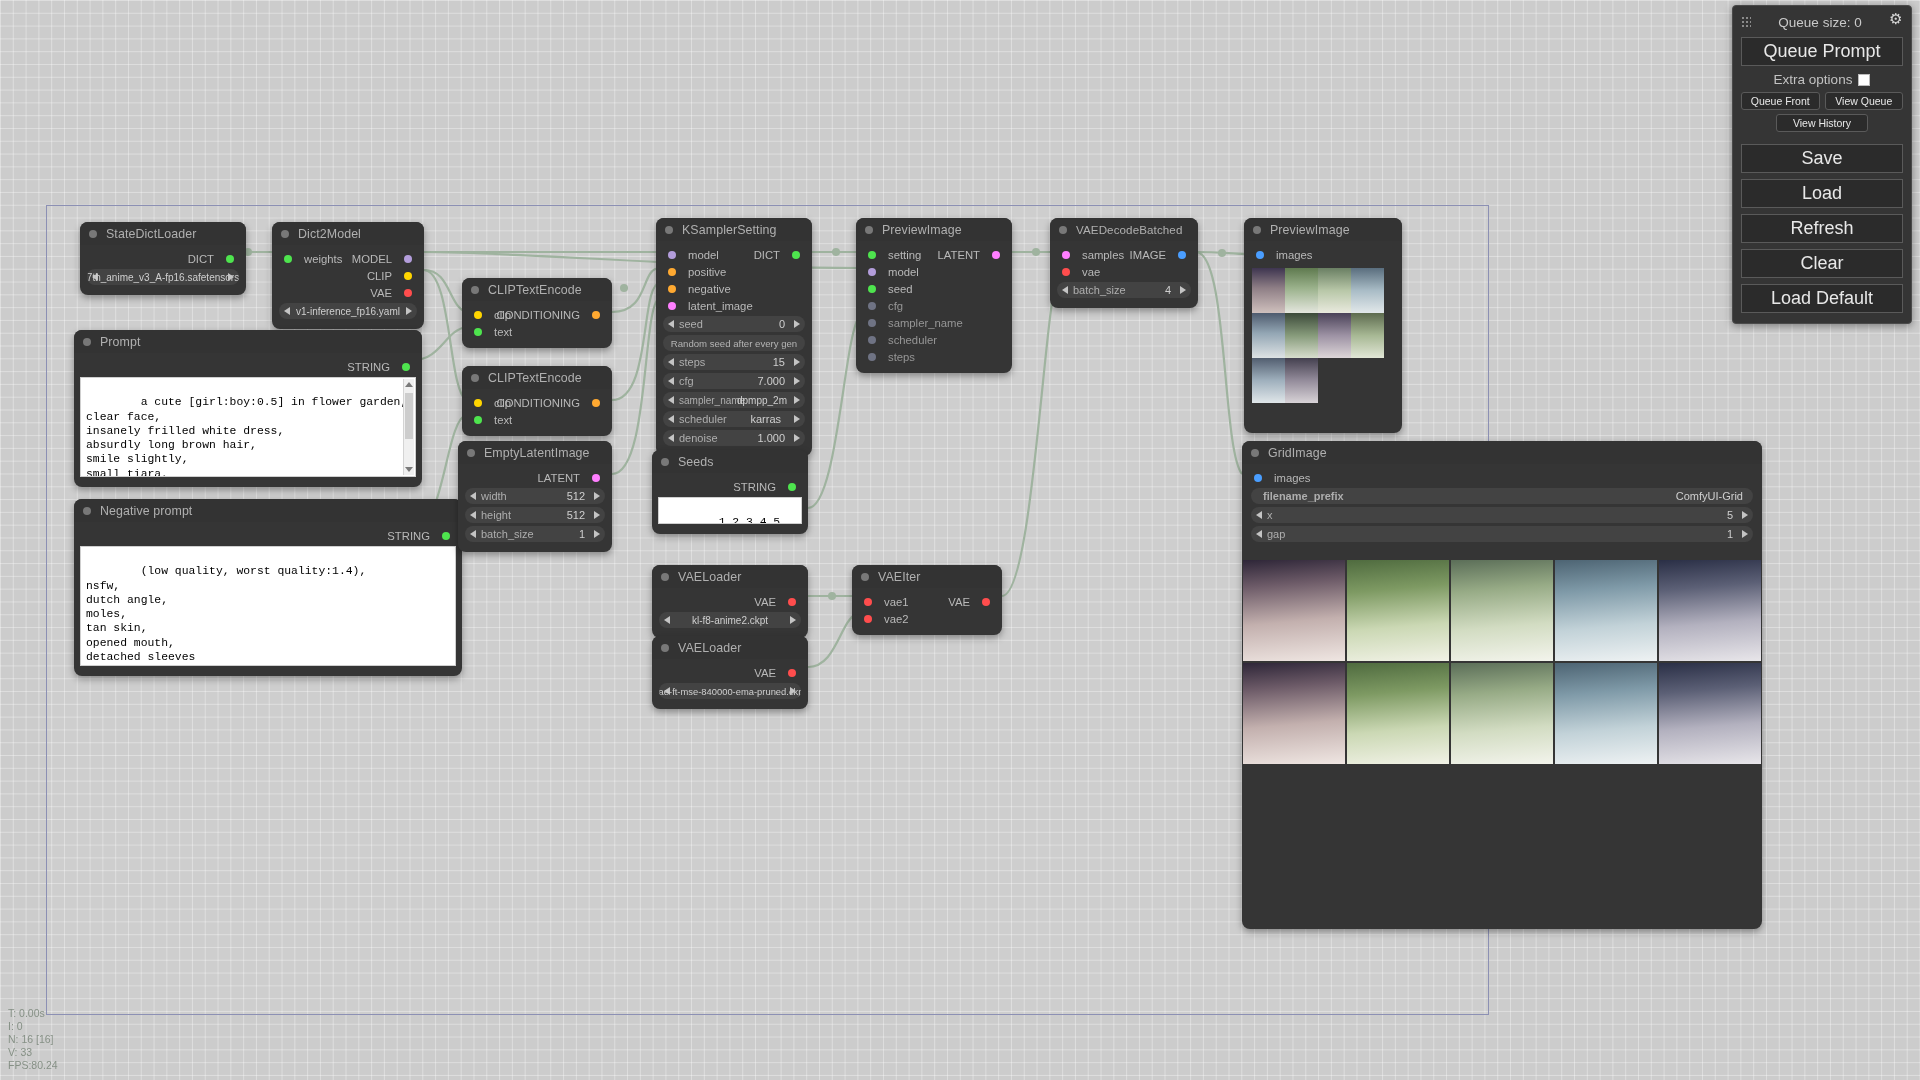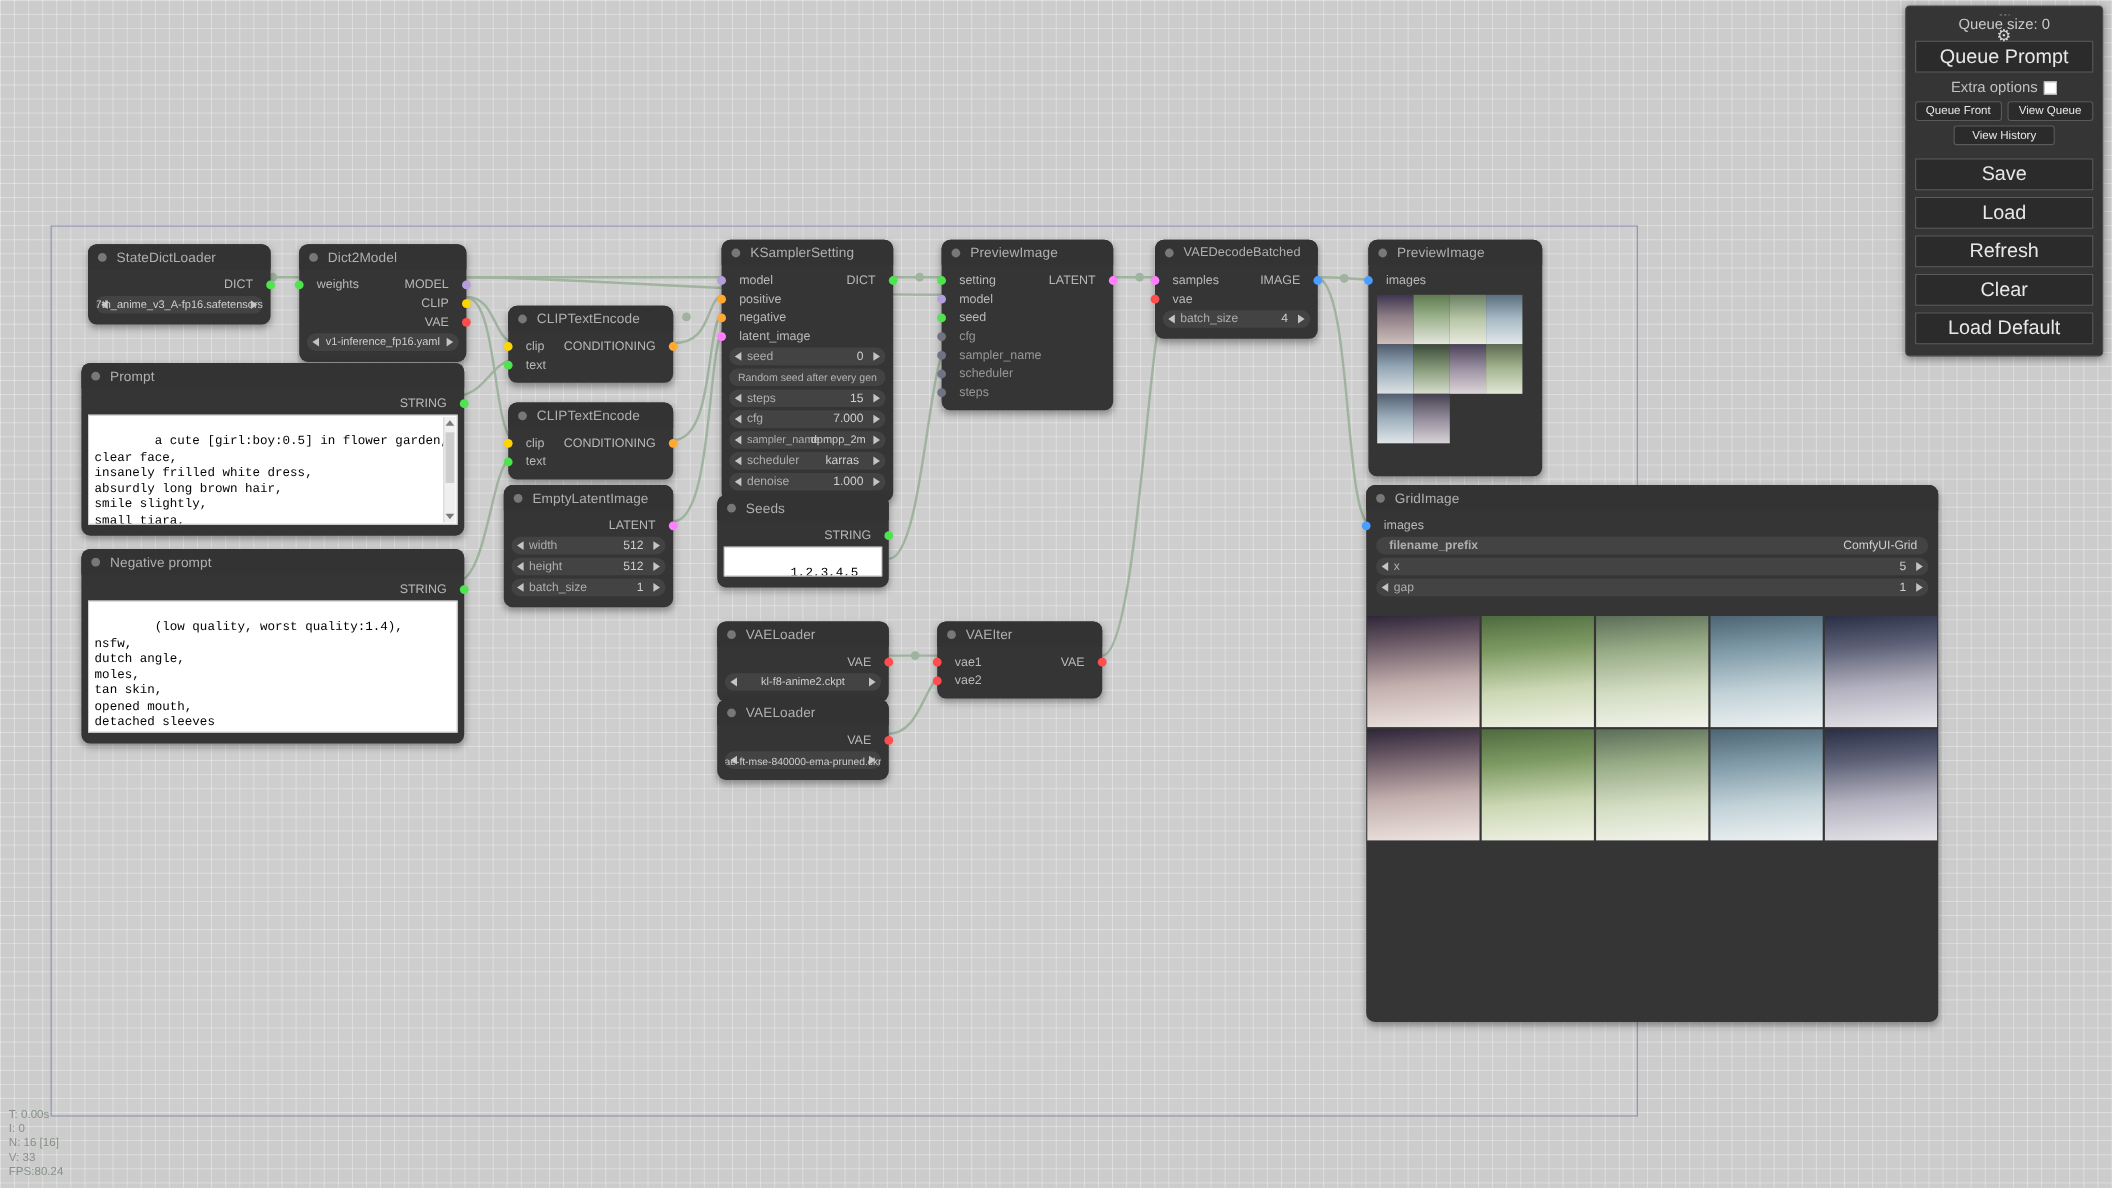--- a/index.html
+++ b/index.html
@@ -52,21 +52,21 @@
     background: #787878; margin-right: 9px; flex: 0 0 auto;
   }
   .node-body { position: relative; padding: 4px 0 7px 0; }
 
   .slot {
     position: relative;
     height: 15px;
     display: flex; align-items: center;
     font-size: 11.3px;
     color: #b9b9b9;
-    margin: 2px 0;
+    margin: 2px 16px;
     padding: 0 11px;
   }
   .slot.out { justify-content: flex-end; }
   .dot {
     position: absolute;
     width: 8px; height: 8px; border-radius: 50%;
     top: 50%; transform: translateY(-50%);
   }
   .dot.left  { left: -4px; }
   .dot.right { right: -4px; }
@@ -148,21 +148,21 @@
     position: absolute;
     right: 8px; top: 5px;
     width: 180px;
     background: #353535;
     border: 1px solid #4a4a4a;
     border-radius: 4px;
     padding: 6px 8px 10px 8px;
     color: #b5b5b5;
     box-shadow: 0 2px 8px rgba(0,0,0,0.4);
   }
-  #menu-head { display: flex; align-items: center; justify-content: space-between; height: 20px; flex-direction: column; }
+  #menu-head { display: flex; align-items: center; justify-content: space-between; height: 20px; }
   .drag-grip {
     width: 10px; height: 12px;
     background-image: radial-gradient(#9a9a9a 1px, transparent 1.2px);
     background-size: 4px 4px;
     opacity: .85;
   }
   #queue-size { font-size: 13.5px; color: #c9c9c9; flex: 1; text-align: center; }
   .gear {
     width: 14px; height: 14px; position: relative;
   }
@@ -334,21 +334,21 @@
 long sleeves highneck dress</span>
         <span class="scrollbar">
           <span class="scroll-arrow up"></span>
           <span class="scroll-thumb"></span>
           <span class="scroll-arrow dn"></span>
         </span>
       </div>
     </div>
   </div>
 
-  <div class="node" style="left:74px; top:499px; width:348px;">
+  <div class="node" style="left:74px; top:499px; width:388px;">
     <div class="node-title">
       <span class="title-dot"></span>
       <span>Negative prompt</span>
     </div>
     <div class="node-body">
       <div class="slot out">
         <span>STRING</span>
         <span class="dot right" style="background:#4ee44e"></span>
       </div>
       <div class="textarea" style="height:120px">

